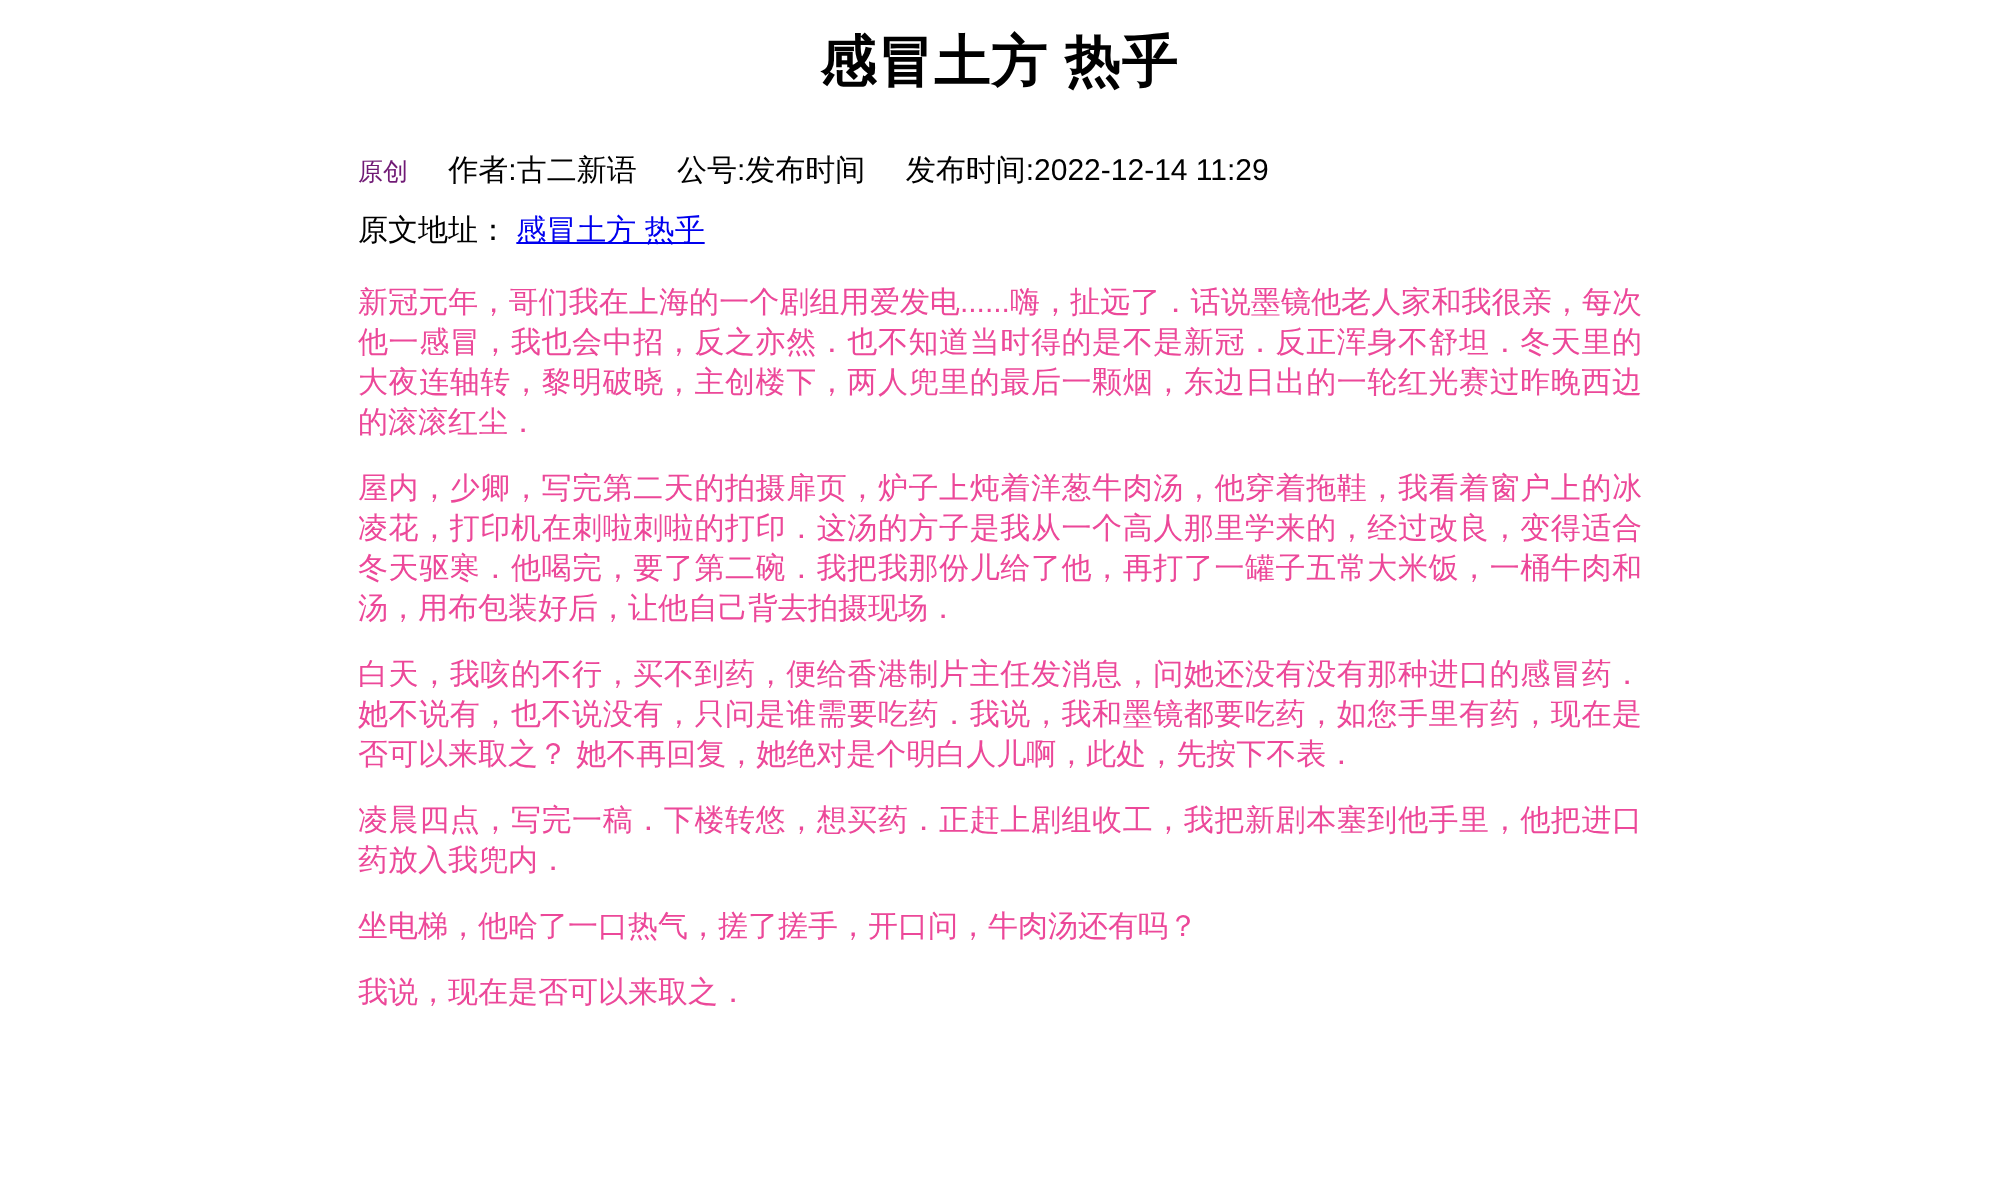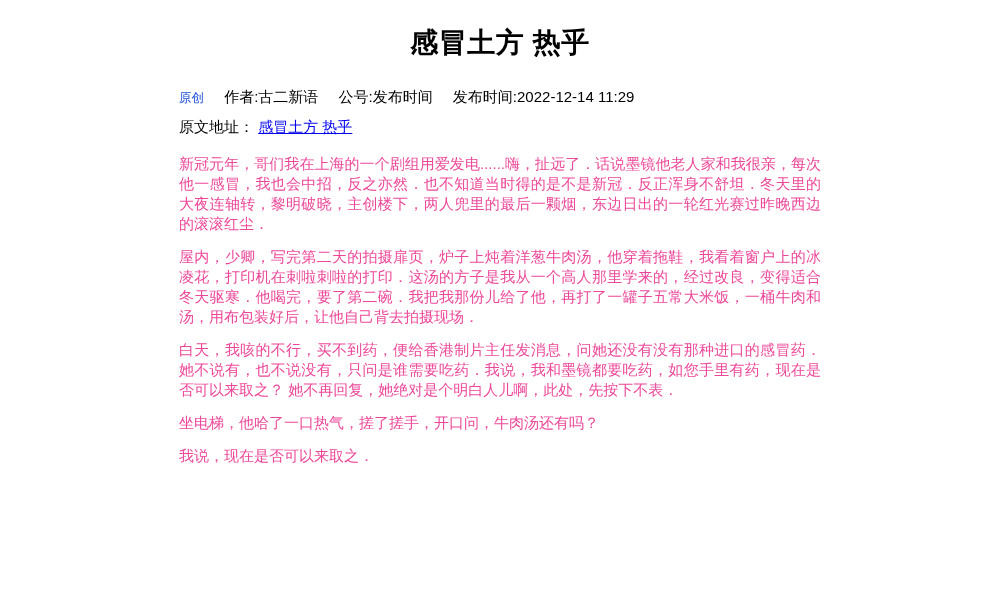--- a/index.html
+++ b/index.html
@@ -6,40 +6,40 @@
   html, body {
     width: 1000px;
     height: 600px;
     background: #ffffff;
     font-family: "Liberation Sans", sans-serif;
     color: #000000;
     overflow: hidden;
   }
   .article {
     width: 642px;
-    margin: 12px auto;
+    margin: 0 auto;
     padding-top: 12px;
   }
   .title {
     font-size: 28px;
     font-weight: bold;
     text-align: center;
     letter-spacing: 0.5px;
     margin-bottom: 26px;
     color: #000000;
   }
   .meta-row {
     font-size: 15px;
     margin-bottom: 11px;
     color: #000000;
     white-space: nowrap;
   }
   .meta-row .badge {
     font-size: 12.5px;
-    color: #1d4ed8;
+    color: #701a75;
     margin-right: 16px;
   }
   .meta-row .meta-item {
     margin-right: 16px;
   }
   .source-row {
     font-size: 15px;
     margin-bottom: 17px;
     color: #000000;
   }
@@ -73,17 +73,18 @@
 
   <div class="source-row">
     <span>原文地址：</span>
     <a href="#">感冒土方 热乎</a>
   </div>
 
   <div class="body-text">
       <p class="para">新冠元年，哥们我在上海的一个剧组用爱发电......嗨，扯远了．话说墨镜他老人家和我很亲，每次他一感冒，我也会中招，反之亦然．也不知道当时得的是不是新冠．反正浑身不舒坦．冬天里的大夜连轴转，黎明破晓，主创楼下，两人兜里的最后一颗烟，东边日出的一轮红光赛过昨晚西边的滚滚红尘．</p>
       <p class="para">屋内，少卿，写完第二天的拍摄扉页，炉子上炖着洋葱牛肉汤，他穿着拖鞋，我看着窗户上的冰凌花，打印机在刺啦刺啦的打印．这汤的方子是我从一个高人那里学来的，经过改良，变得适合冬天驱寒．他喝完，要了第二碗．我把我那份儿给了他，再打了一罐子五常大米饭，一桶牛肉和汤，用布包装好后，让他自己背去拍摄现场．</p>
       <p class="para">白天，我咳的不行，买不到药，便给香港制片主任发消息，问她还没有没有那种进口的感冒药．她不说有，也不说没有，只问是谁需要吃药．我说，我和墨镜都要吃药，如您手里有药，现在是否可以来取之？ 她不再回复，她绝对是个明白人儿啊，此处，先按下不表．</p>
+      <p class="para">凌晨四点，写完一稿．下楼转悠，想买药．正赶上剧组收工，我把新剧本塞到他手里，他把进口药放入我兜内．</p>
       <p class="para">坐电梯，他哈了一口热气，搓了搓手，开口问，牛肉汤还有吗？</p>
       <p class="para">我说，现在是否可以来取之．</p>
     </div>
 
 </div>
 
 </body></html>

